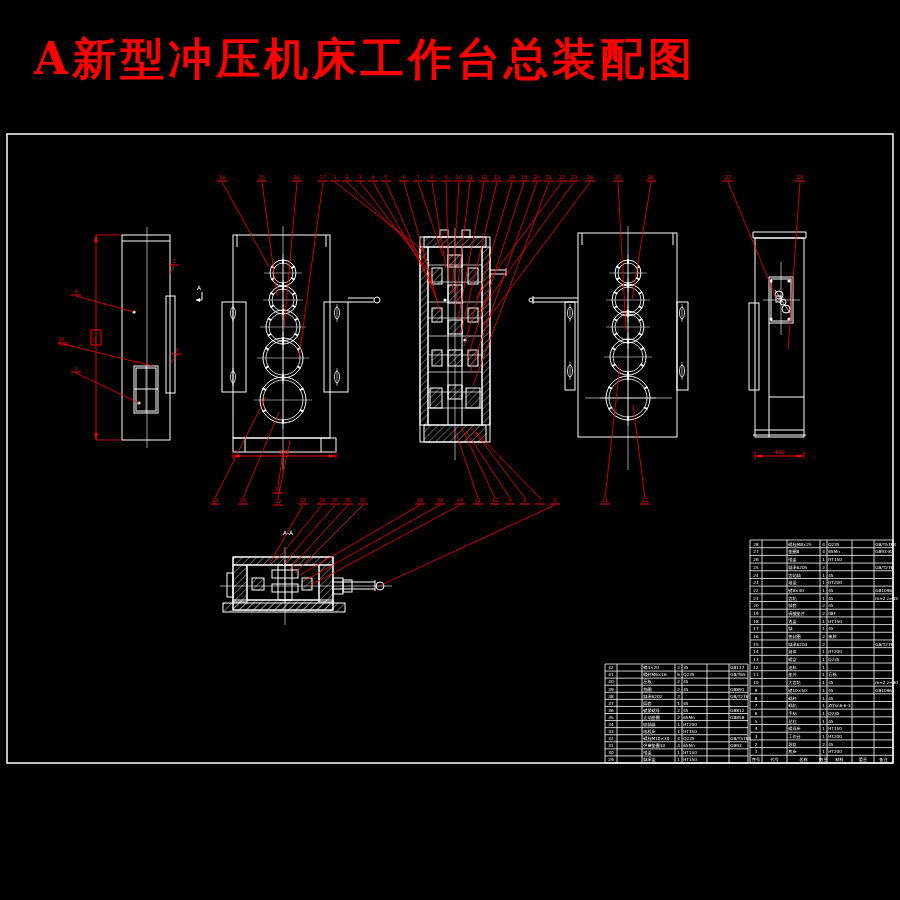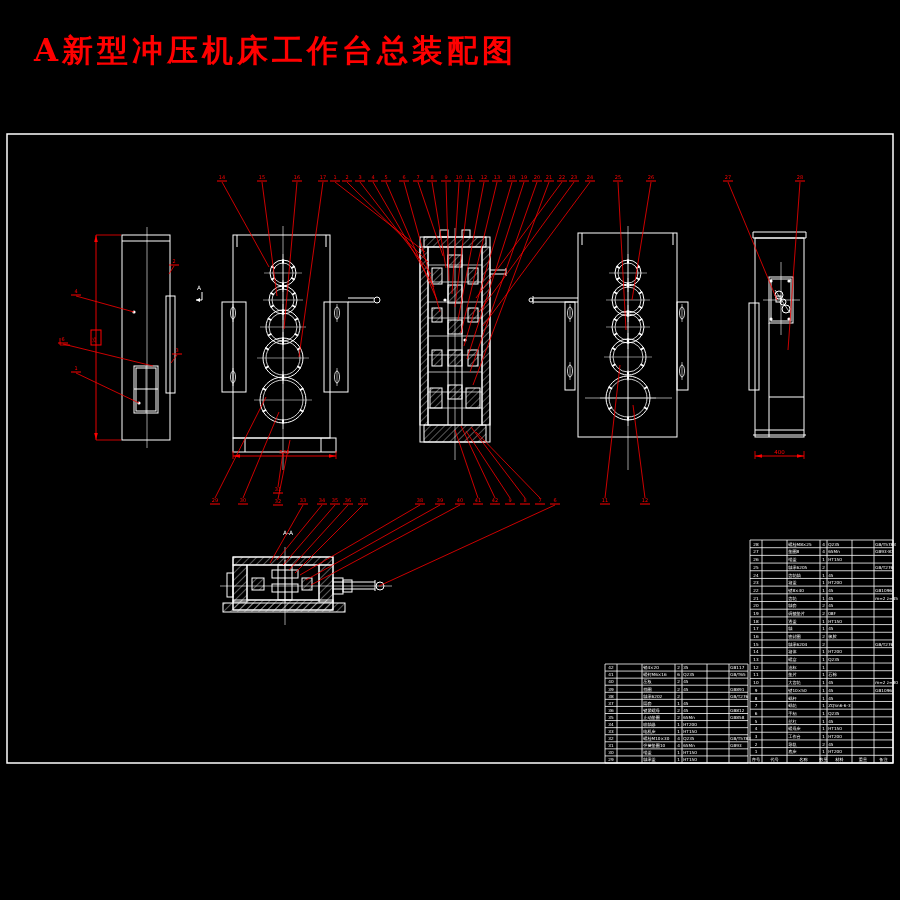--- a/index.html
+++ b/index.html
@@ -1,19 +1,19 @@
 <!DOCTYPE html>
 <html><head>
 <meta charset="utf-8">
 <style>
   html,body{margin:0;padding:0;background:#000;width:900px;height:900px;overflow:hidden;}
   body{font-family:"DejaVu Sans",sans-serif;}
   #stage{position:relative;width:900px;height:900px;background:#000;}
   #title{position:absolute;left:34px;top:30px;font-family:"DejaVu Serif",serif;
-         font-size:31px;font-weight:600;color:#f00;letter-spacing:4px;white-space:nowrap;}
+         font-size:44px;font-weight:600;color:#f00;letter-spacing:4px;white-space:nowrap;}
   svg text{font-family:"DejaVu Sans",sans-serif;}
 </style>
 </head>
 <body>
 
 <div id="stage">
   <div id="title">A新型冲压机床工作台总装配图</div>
   <svg id="cad" width="900" height="900" viewBox="0 0 900 900">
     <defs>
       <pattern id="h" width="5" height="5" patternUnits="userSpaceOnUse" patternTransform="rotate(45)">

